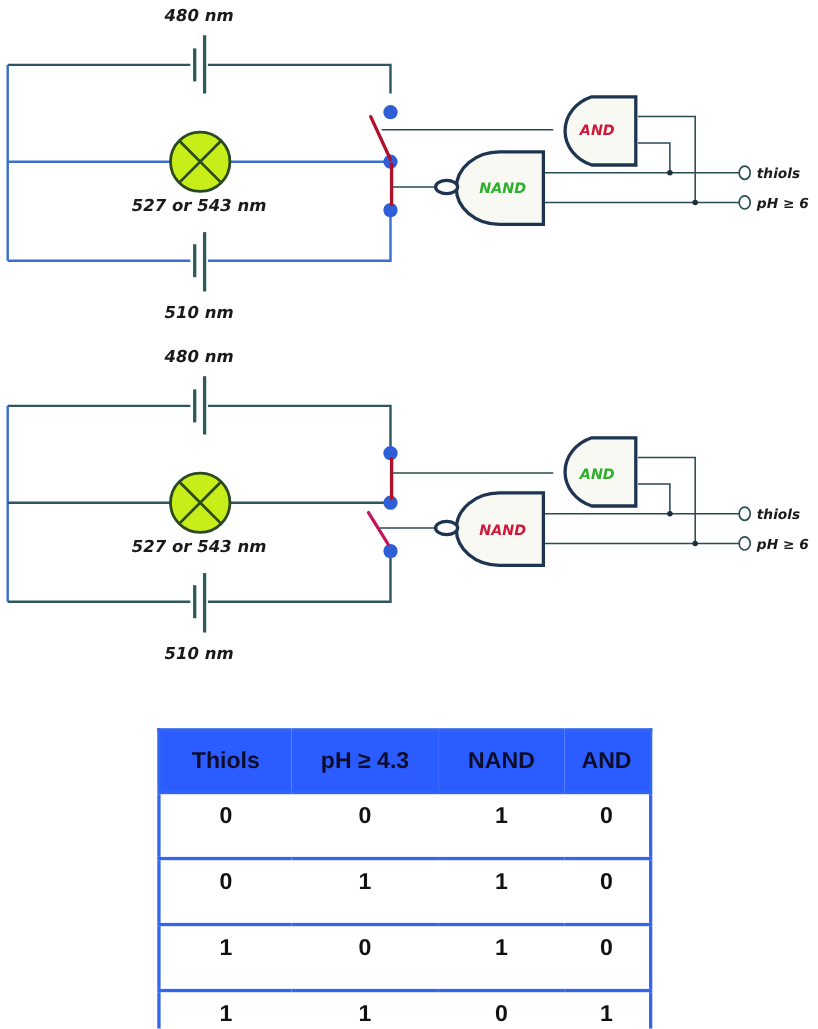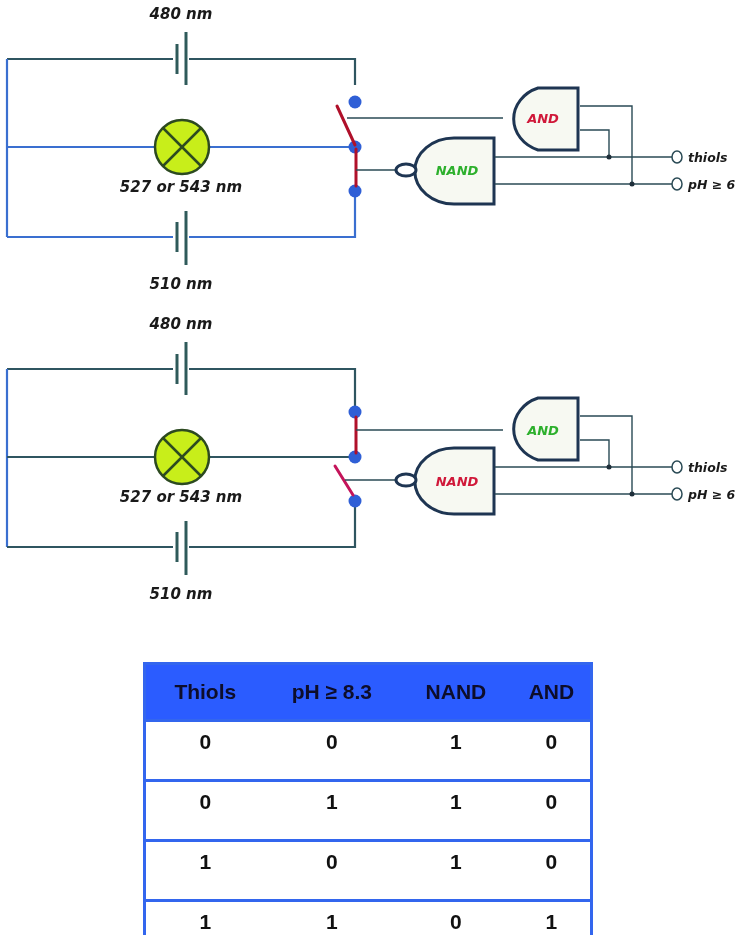--- a/index.html
+++ b/index.html
@@ -157,21 +157,21 @@
     <ellipse class="term" cx="677" cy="184" rx="5" ry="6"></ellipse>
     <text class="lbl-sm" x="688" y="162">thiols</text>
     <text class="lbl-sm" x="688" y="189">pH ≥ 6</text>
   </g>
 </svg>
 
 <table class="truth-table">
   <thead>
     <tr>
       <th>Thiols</th>
-      <th>pH ≥ 8.3</th>
+      <th>pH ≥ 4.3</th>
       <th>NAND</th>
       <th>AND</th>
     </tr>
   </thead>
   <tbody>
     <tr>
       <td>0</td>
       <td>0</td>
       <td>1</td>
       <td>0</td>

